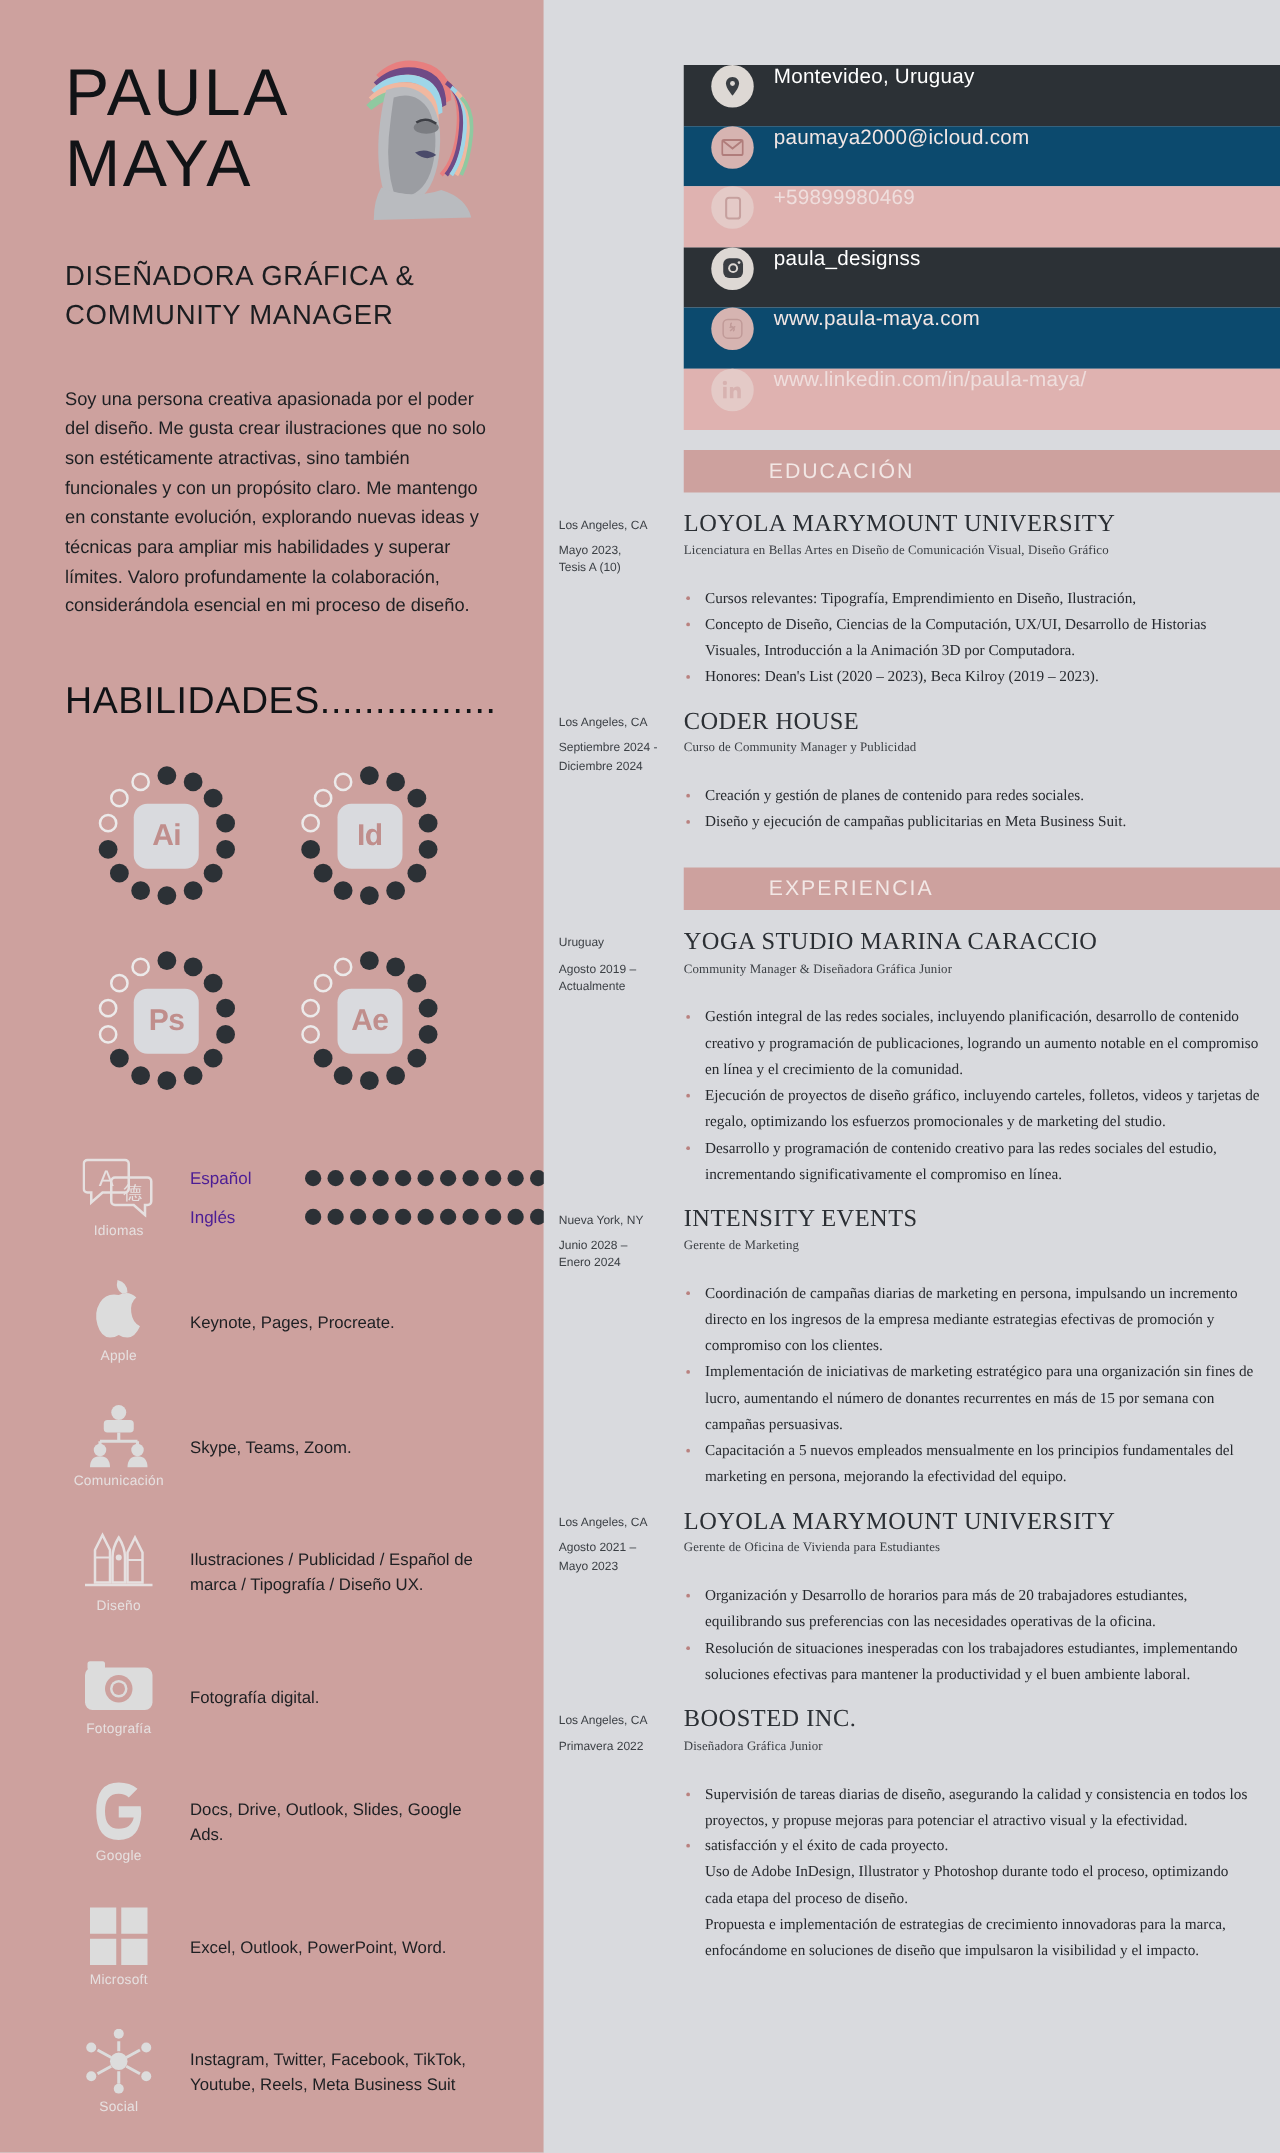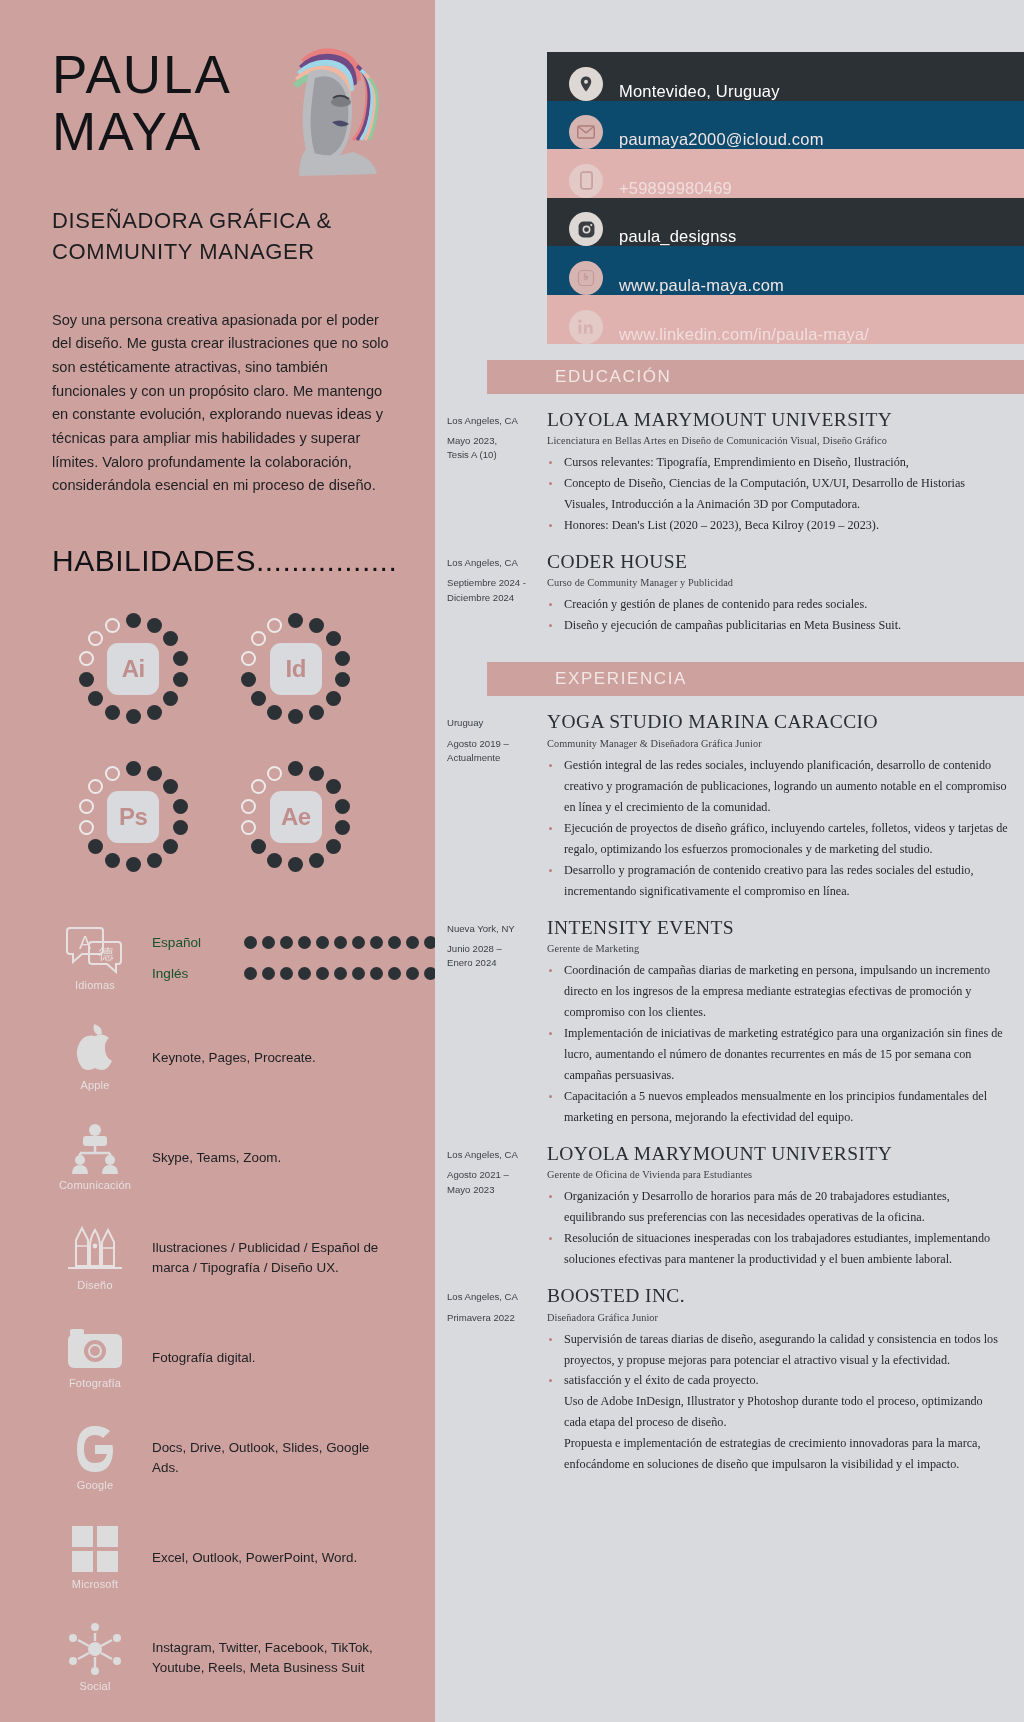--- a/index.html
+++ b/index.html
@@ -94,52 +94,52 @@
     width: 86px; flex: 0 0 86px;
     display: flex; flex-direction: column; align-items: center; justify-content: center;
   }
   .srow-ic .cap {
     margin-top: 5px; font-size: 11px; color: #e6e0e0; letter-spacing: .2px;
   }
   .srow-tx { font-size: 13.4px; color: #1d1f22; line-height: 1.45; padding-left: 14px; }
 
   .lang-grid { display: flex; flex-direction: column; gap: 16px; padding-left: 14px; }
   .lang-line { display: flex; align-items: center; }
-  .lang-name { width: 92px; font-size: 13.6px; color: #14532d; }
+  .lang-name { width: 92px; font-size: 13.6px; color: #4c1d95; }
   .lang-dots { display: flex; gap: 5px; }
   .lang-dots i { width: 13px; height: 13px; border-radius: 50%; background: #2c3136; display: block; }
 
   
   .right { flex: 1; position: relative; background: #d9dade; }
 
   .contact { padding-top: 52px; }
   .crow {
     height: 48.6px;
-    display: flex; align-items: flex-end;
+    display: flex; align-items: flex-start;
     padding-left: 22px;
     margin-left: 112px;
   }
   .crow.dark  { background: #2c3136; }
   .crow.mid   { background: #0c4a6e; }
   .crow.light { background: #dfb2b0; }
   .cic {
     width: 34px; height: 34px; border-radius: 50%;
     background: #ddd8d4;
     display: flex; align-items: center; justify-content: center;
     flex: 0 0 34px;
   }
   .crow.light .cic { background: #e4cac7; }
   .crow.mid .cic  { background: #d6b4b1; }
   .ctext { margin-left: 16px; font-size: 16.5px; color: #ffffff; letter-spacing: .2px; }
   .crow.dark .ctext { color: #ffffff; }
   .crow.mid .ctext  { color: #f2e6e4; }
   .crow.light .ctext{ color: #efdedd; }
 
   .sec-banner {
-    margin-left: 52px;
+    margin-left: 112px;
     height: 34px;
     background: #cda19e;
     display: flex; align-items: center;
     padding-left: 68px;
     color: #f2e7e5;
     font-size: 17px;
     letter-spacing: 1.6px;
     font-weight: 300;
   }
 
@@ -161,21 +161,21 @@
     letter-spacing: .4px;
     color: #2b2f34;
     line-height: 1.2;
   }
   .sub {
     font-size: 10.3px;
     color: #3b3f44;
     margin-top: 4px;
     letter-spacing: .1px;
   }
-  ul.bul { list-style: none; margin-top: 6px; }
+  ul.bul { list-style: none; margin-top: 22px; }
   ul.bul li {
     position: relative;
     padding-left: 17px;
     font-size: 12.2px;
     line-height: 1.72;
     color: #26292e;
   }
   ul.bul li::before {
     content: "";
     position: absolute; left: 2px; top: 9px;

